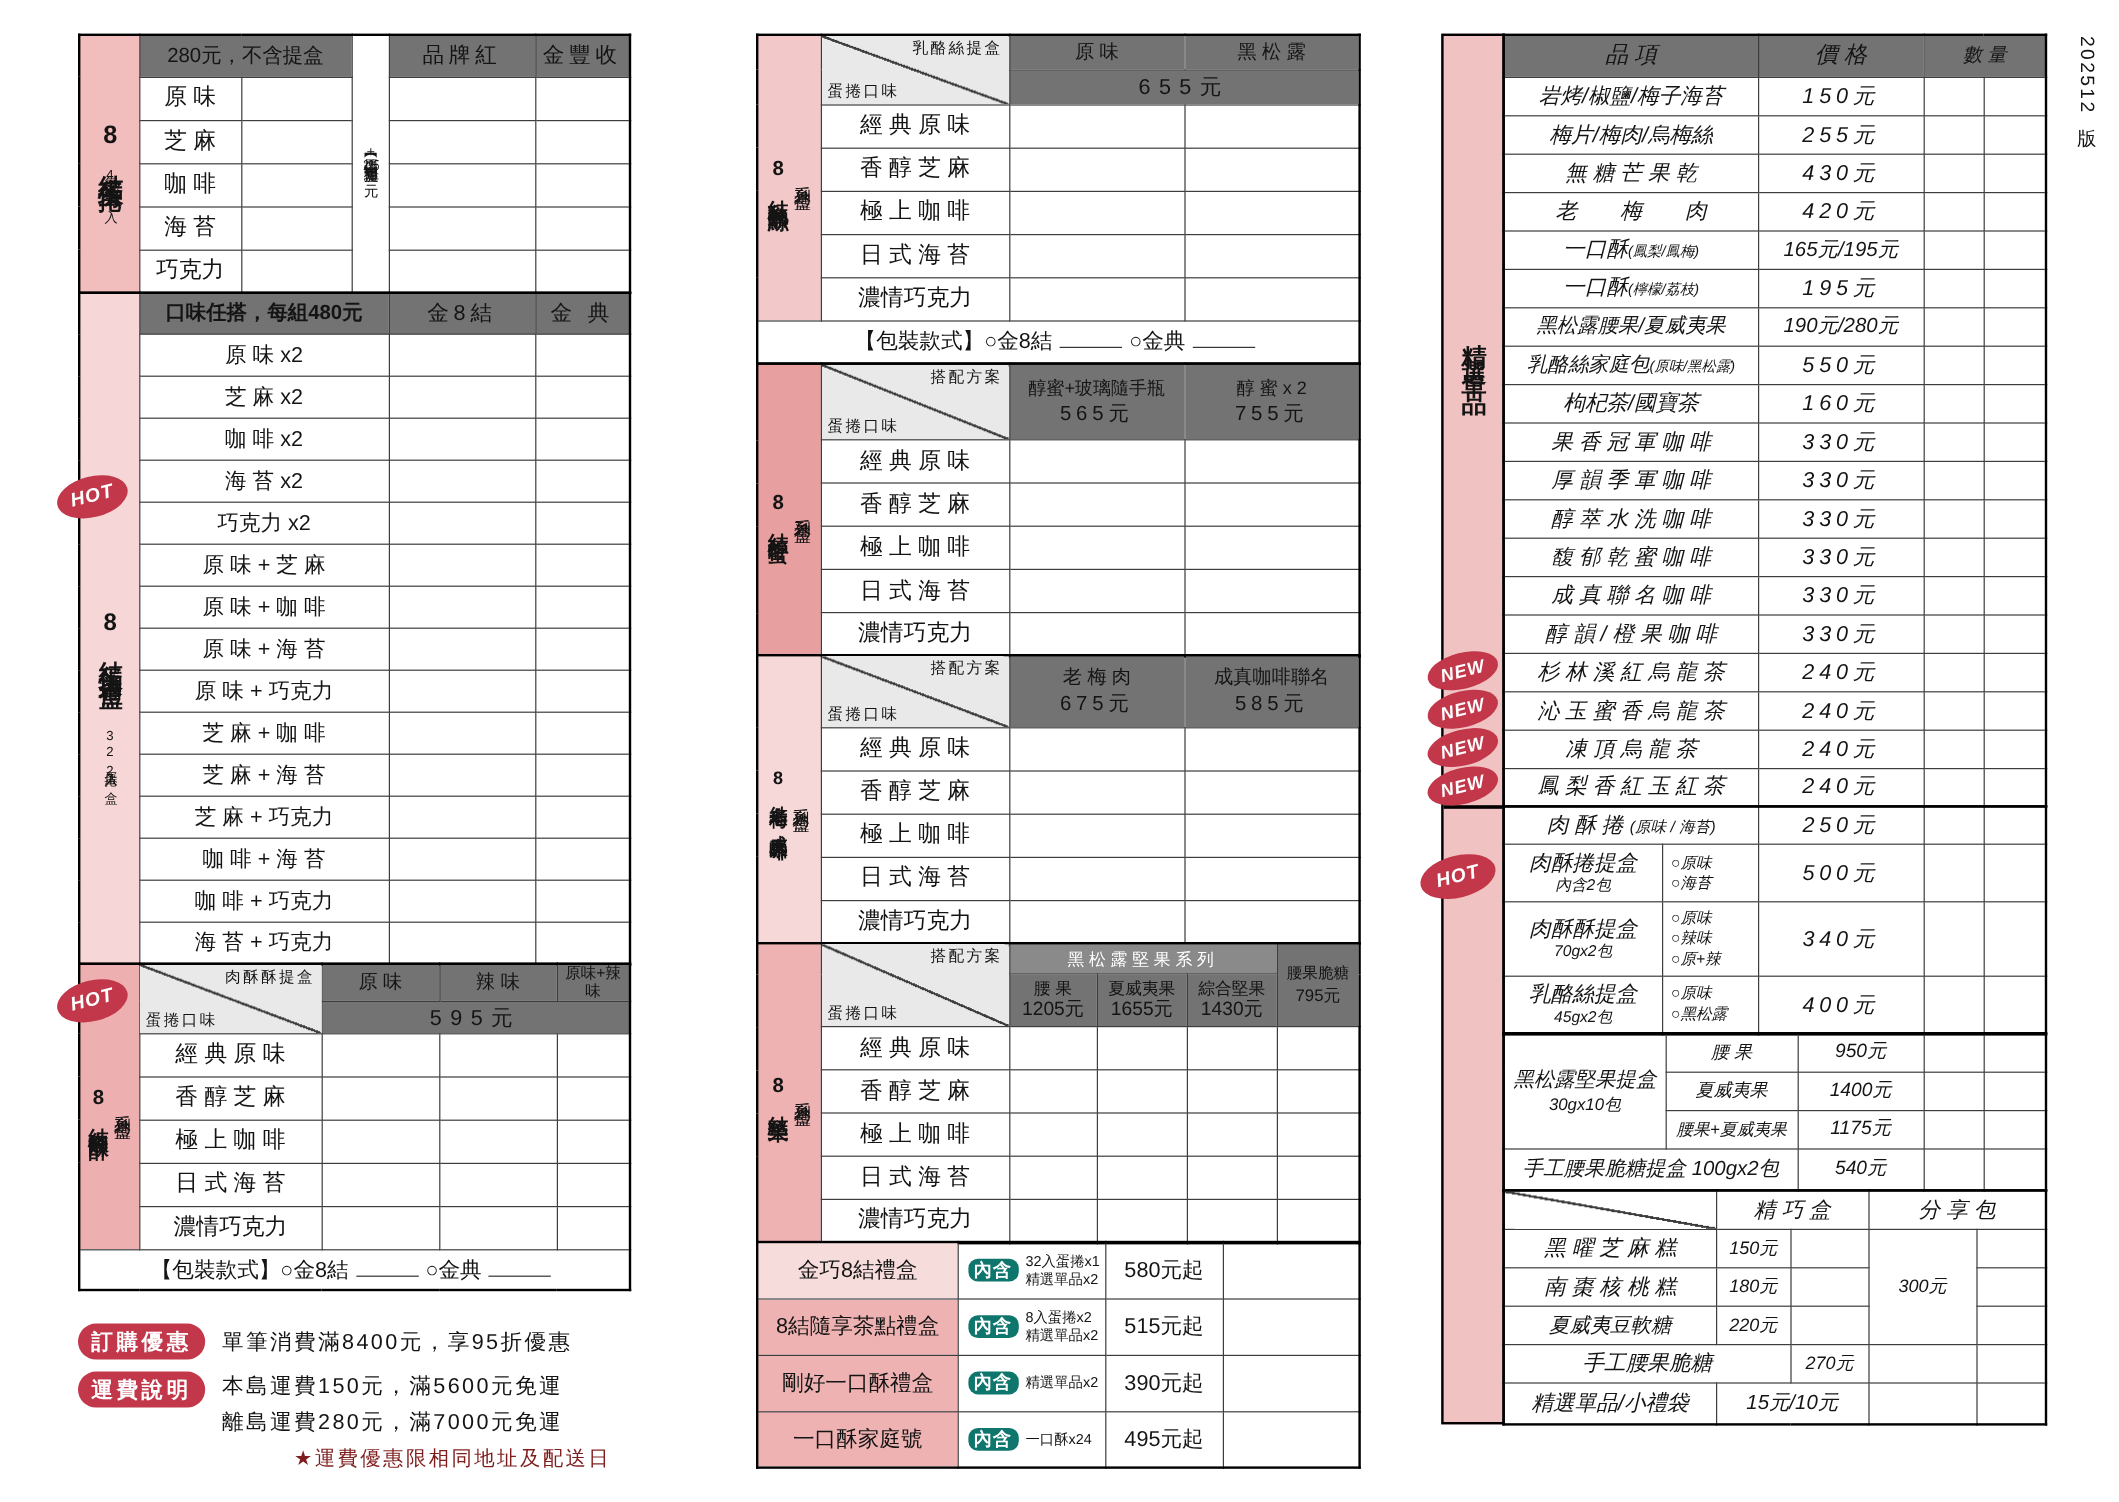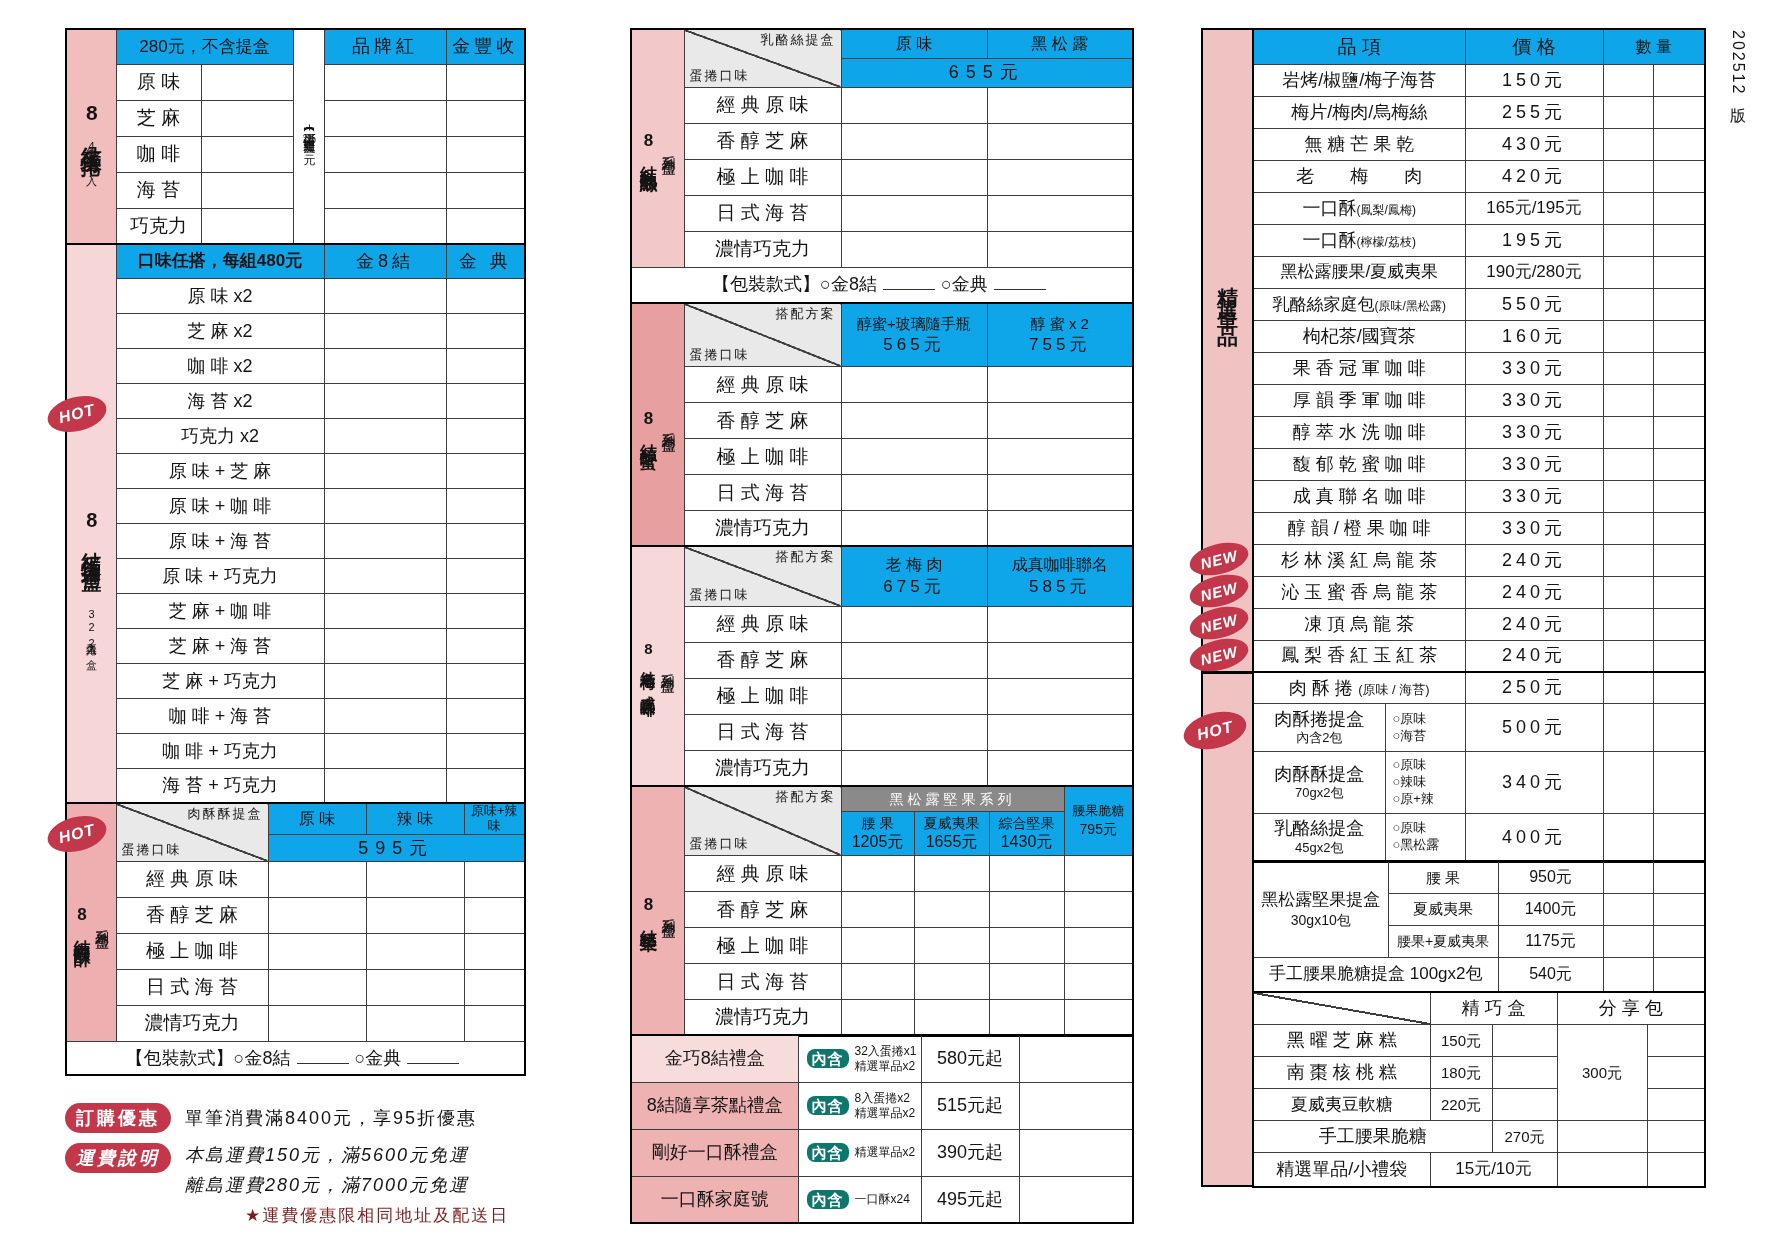--- a/index.html
+++ b/index.html
@@ -4,21 +4,21 @@
 <style>
   html,body{margin:0;padding:0;background:#fff;}
   .page{position:relative;width:1766px;height:1252px;background:#ffffff;
         font-family:"Liberation Sans","DejaVu Sans",sans-serif;color:#141414;overflow:hidden;}
   .abs{position:absolute;}
   table{border-collapse:collapse;table-layout:fixed;}
   td{border:1.6px solid #3d3d3d;padding:0;text-align:center;vertical-align:middle;
      font-size:19px;overflow:hidden;line-height:1.15;}
   .tbl{border:2.5px solid #000;}
   .stk{margin-top:-2.5px;}
-  .hd{background:#0ea5e9;}
+  .hd{background:#737373;}
   
   .pkA{background:#f1bdbd;} .pkB{background:#f6d6d6;} .pkC{background:#edafaf;}
   .pk1{background:#f3c8c8;} .pk2{background:#e79f9f;} .pk3{background:#f6d8d8;} .pk4{background:#eeb2b2;}
   .pkbar{background:#f1c2c2;}
   .pset0{background:#f7dcdc;} .pset{background:#eeb2b2;}
   
   .v{writing-mode:vertical-rl;text-orientation:upright;display:inline-block;}
   .vm{writing-mode:vertical-rl;display:inline-block;}
   .vbig{font-size:21px;font-weight:bold;letter-spacing:5px;}
   .vmid{font-size:17px;font-weight:bold;letter-spacing:3px;}
@@ -284,21 +284,21 @@
         </td>
       </tr>
     </tbody>
       </table>
   </div>
 
   <div class="abs" style="left:65px;top:1103px;display:flex;align-items:center;gap:14px;">
     <span class="pill">訂購優惠</span>
     <span class="f18" style="letter-spacing:2px;">單筆消費滿8400元，享95折優惠</span>
   </div>
-  <div class="abs" style="left:65px;top:1143px;display:flex;align-items:flex-start;gap:14px;font-style:italic;">
+  <div class="abs" style="left:65px;top:1143px;display:flex;align-items:flex-start;gap:14px;">
     <span class="pill">運費說明</span>
     <span style="display:flex;flex-direction:column;gap:6px;justify-content:space-between;">
       <span class="f18" style="letter-spacing:2px;">本島運費150元，滿5600元免運</span>
       <span class="f18" style="letter-spacing:2px;">離島運費280元，滿7000元免運</span>
     </span>
   </div>
   <div class="abs red f17" style="left:245px;top:1204px;letter-spacing:2px;">★運費優惠限相同地址及配送日</div>
 
   <div class="oval" style="left:48px;top:398px;width:58px;height:32px;">HOT</div>
   <div class="oval" style="left:48px;top:818px;width:58px;height:32px;">HOT</div>
@@ -636,21 +636,21 @@
       </table>
   </div>
 
   <div class="abs pkbar" style="left:1201px;top:28px;width:53px;height:1159px;border:2.5px solid #000;box-sizing:border-box;">
     <div class="abs" style="left:0;top:240px;width:100%;text-align:center;">
       <span class="v" style="font-size:21px;font-weight:bold;letter-spacing:13px;">精選單品</span>
     </div>
     <div class="abs" style="left:0;top:641px;width:100%;height:2.5px;background:#000;"></div>
   </div>
 
-  <div class="abs" style="left:1252px;top:28px;width:452px;">
+  <div class="abs" style="left:1252px;top:28px;width:452px;font-style:italic;">
 
     <table class="tbl" style="width:452px;">
       <colgroup>
           <col style="width:212px">
           <col style="width:138px">
           <col style="width:50px">
           <col style="width:52px">
         </colgroup>
       <tbody>
           <tr class="h35">

